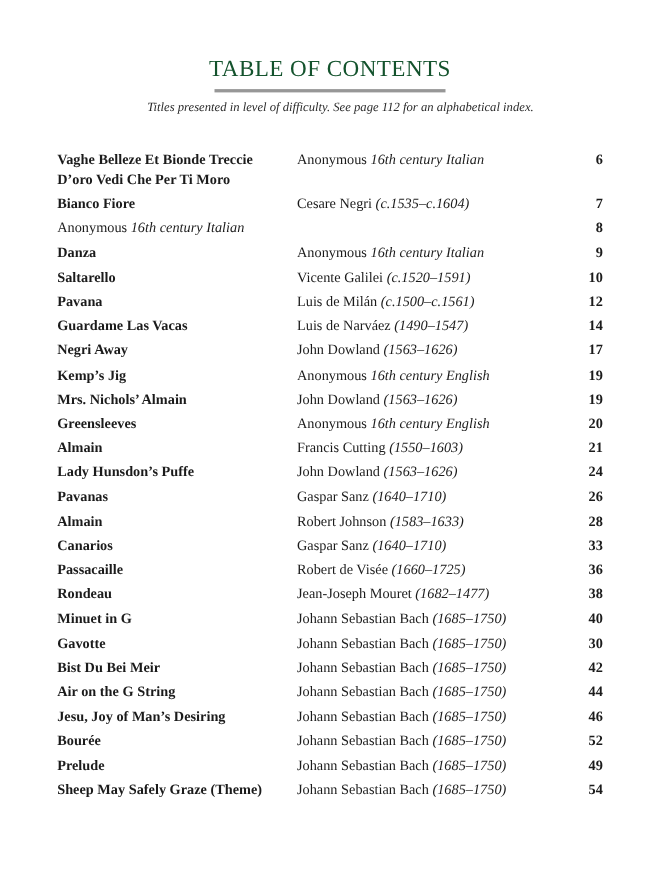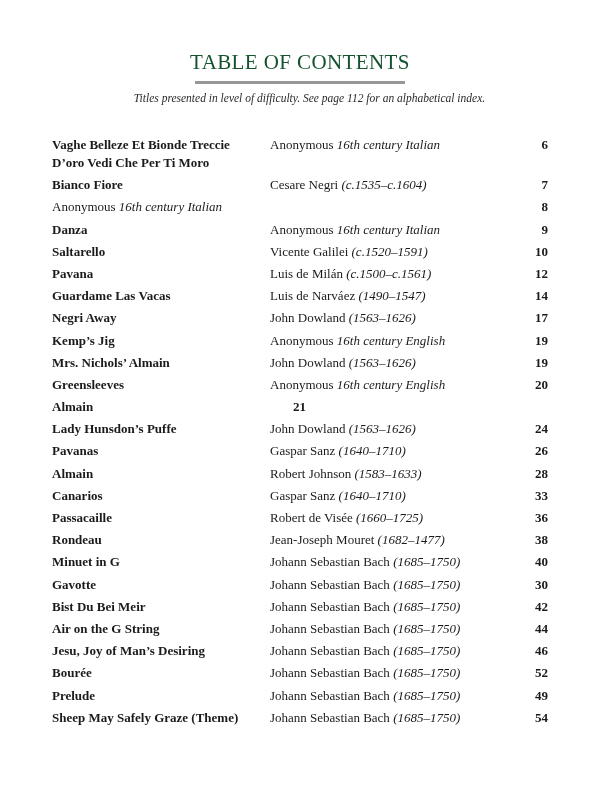--- a/index.html
+++ b/index.html
@@ -139,20 +139,21 @@
   </div>
 
   <div class="toc-row">
     <div class="cell-title">Greensleeves</div>
     <div class="cell-composer"><span>Anonymous</span> <span class="dates">16th century English</span></div>
     <div class="cell-page">20</div>
   </div>
 
   <div class="toc-row">
     <div class="cell-title">Almain</div>
+    <div class="cell-composer"><span>Francis Cutting</span> <span class="dates">(1550–1603)</span></div>
     <div class="cell-page">21</div>
   </div>
 
   <div class="toc-row">
     <div class="cell-title">Lady Hunsdon’s Puffe</div>
     <div class="cell-composer"><span>John Dowland</span> <span class="dates">(1563–1626)</span></div>
     <div class="cell-page">24</div>
   </div>
 
   <div class="toc-row">

